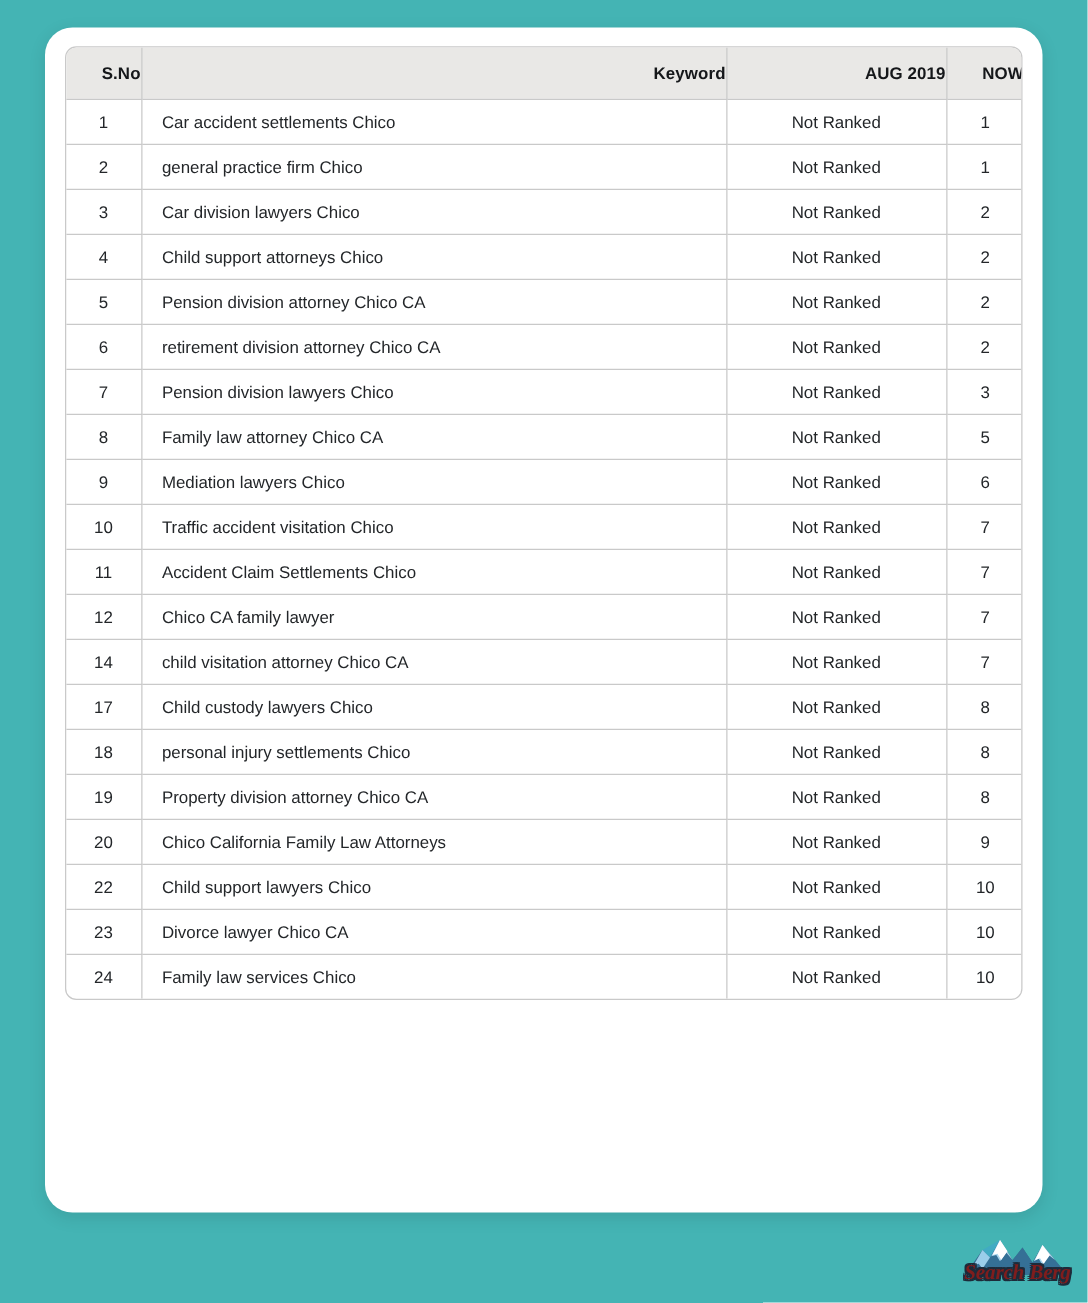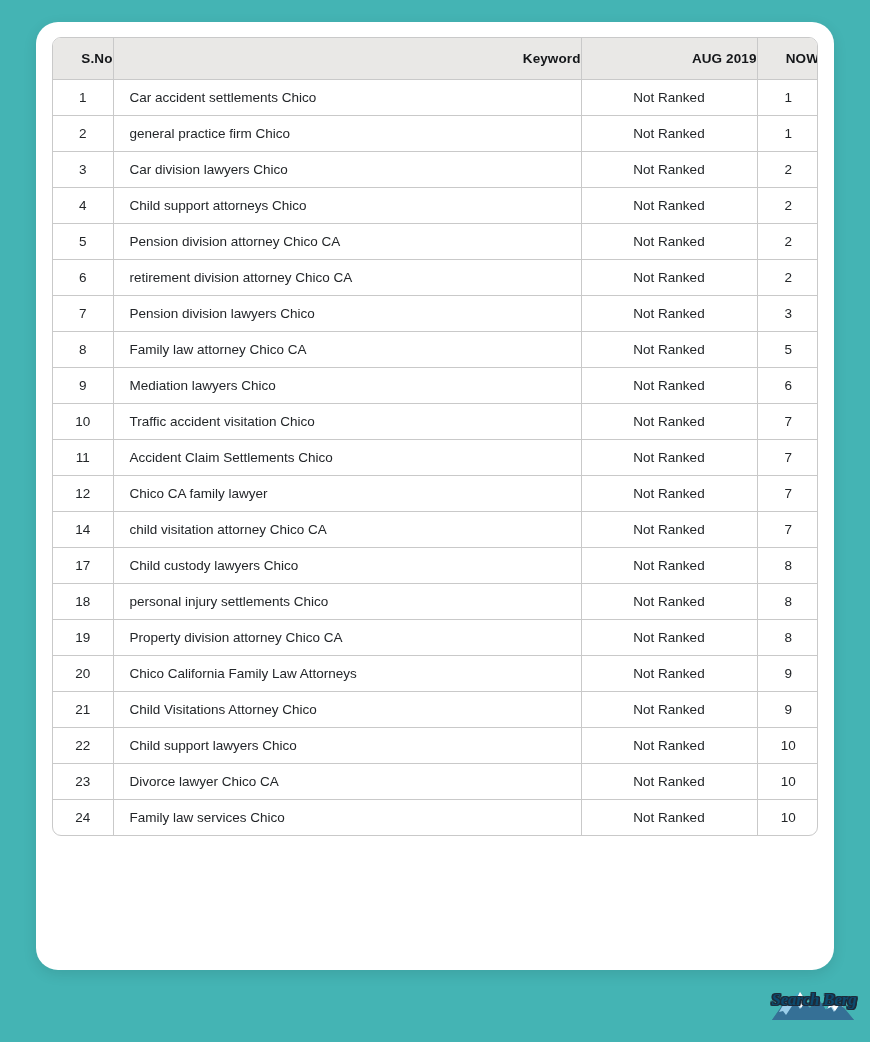--- a/index.html
+++ b/index.html
@@ -92,28 +92,28 @@
     position: absolute;
     right: 8px;
     bottom: 8px;
     width: 96px;
     height: 50px;
   }
   .logo svg { display: block; width: 96px; height: 50px; }
   .logo-text {
     position: absolute;
     left: 0;
-    bottom: 24px;
+    bottom: 6px;
     width: 96px;
     text-align: center;
     font-family: "Liberation Serif", serif;
     font-style: italic;
     font-weight: bold;
     font-size: 17px;
-    color: #0c4a6e;
+    color: #7f1d1d;
     letter-spacing: -0.2px;
     text-shadow:
       -1.4px -1.4px 0 #1d2b3a,
        1.4px -1.4px 0 #1d2b3a,
       -1.4px  1.4px 0 #1d2b3a,
        1.4px  1.4px 0 #1d2b3a,
        0     -1.4px 0 #1d2b3a,
        0      1.4px 0 #1d2b3a,
       -1.4px  0    0 #1d2b3a,
        1.4px  0    0 #1d2b3a;
@@ -238,26 +238,20 @@
             <td>Not Ranked</td>
             <td>8</td>
           </tr>
           <tr>
             <td>20</td>
             <td class="td-keyword">Chico California Family Law Attorneys</td>
             <td>Not Ranked</td>
             <td>9</td>
           </tr>
           <tr>
-            <td>21</td>
-            <td class="td-keyword">Child Visitations Attorney Chico</td>
-            <td>Not Ranked</td>
-            <td>9</td>
-          </tr>
-          <tr>
             <td>22</td>
             <td class="td-keyword">Child support lawyers Chico</td>
             <td>Not Ranked</td>
             <td>10</td>
           </tr>
           <tr>
             <td>23</td>
             <td class="td-keyword">Divorce lawyer Chico CA</td>
             <td>Not Ranked</td>
             <td>10</td>

